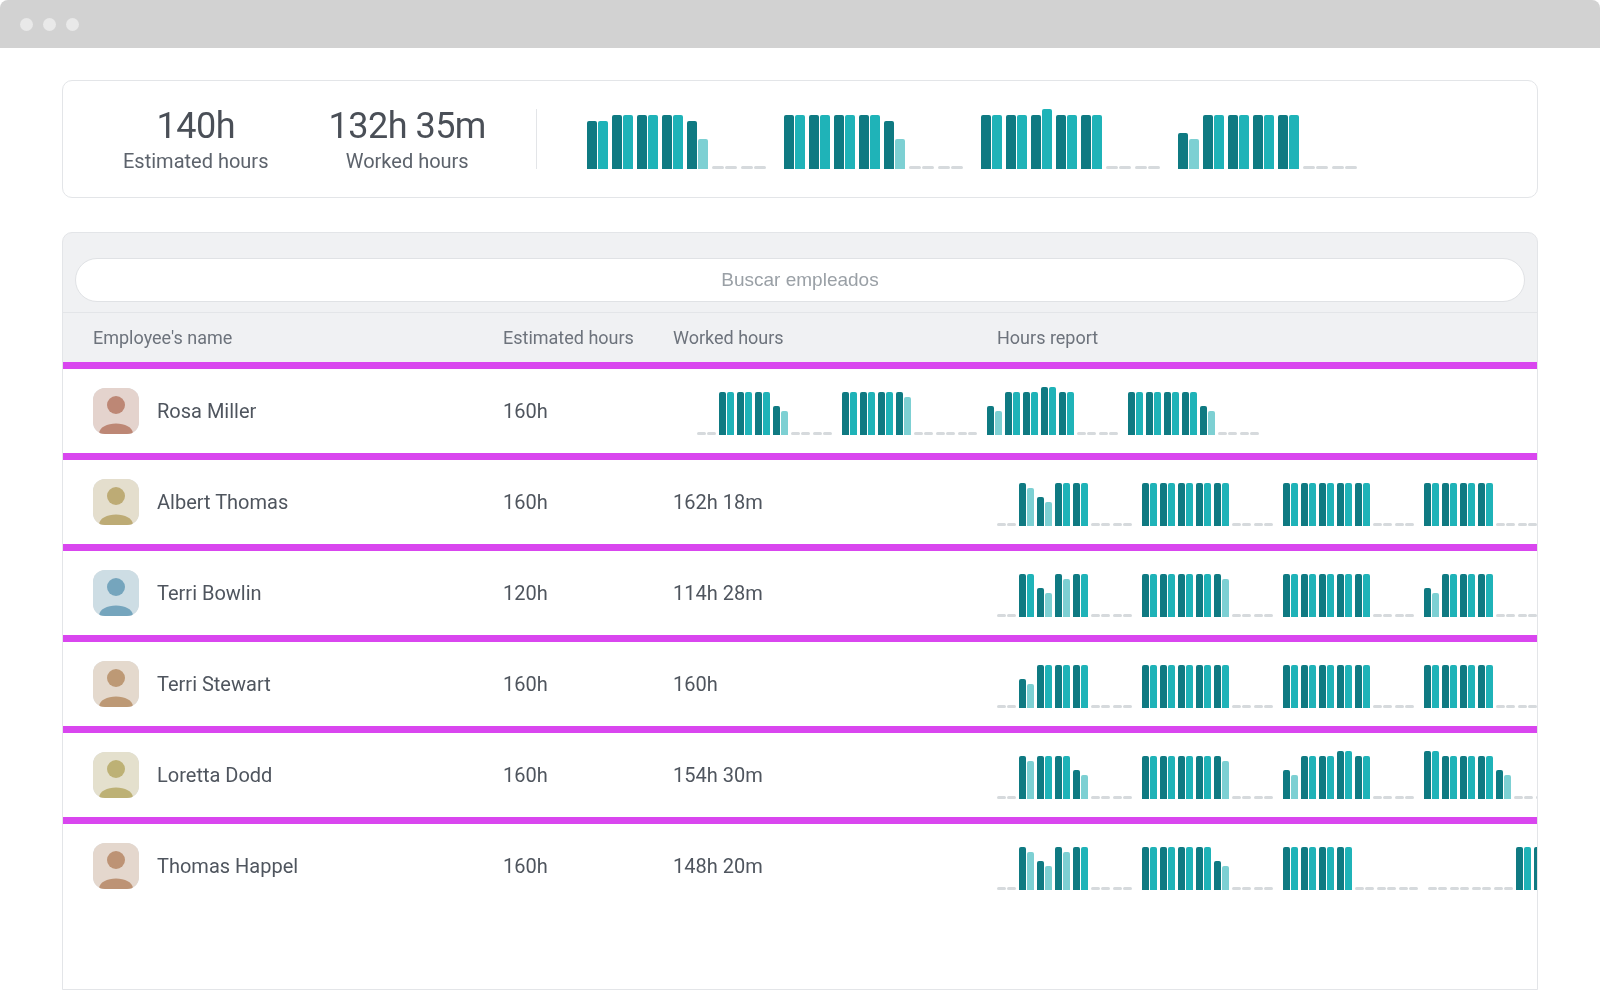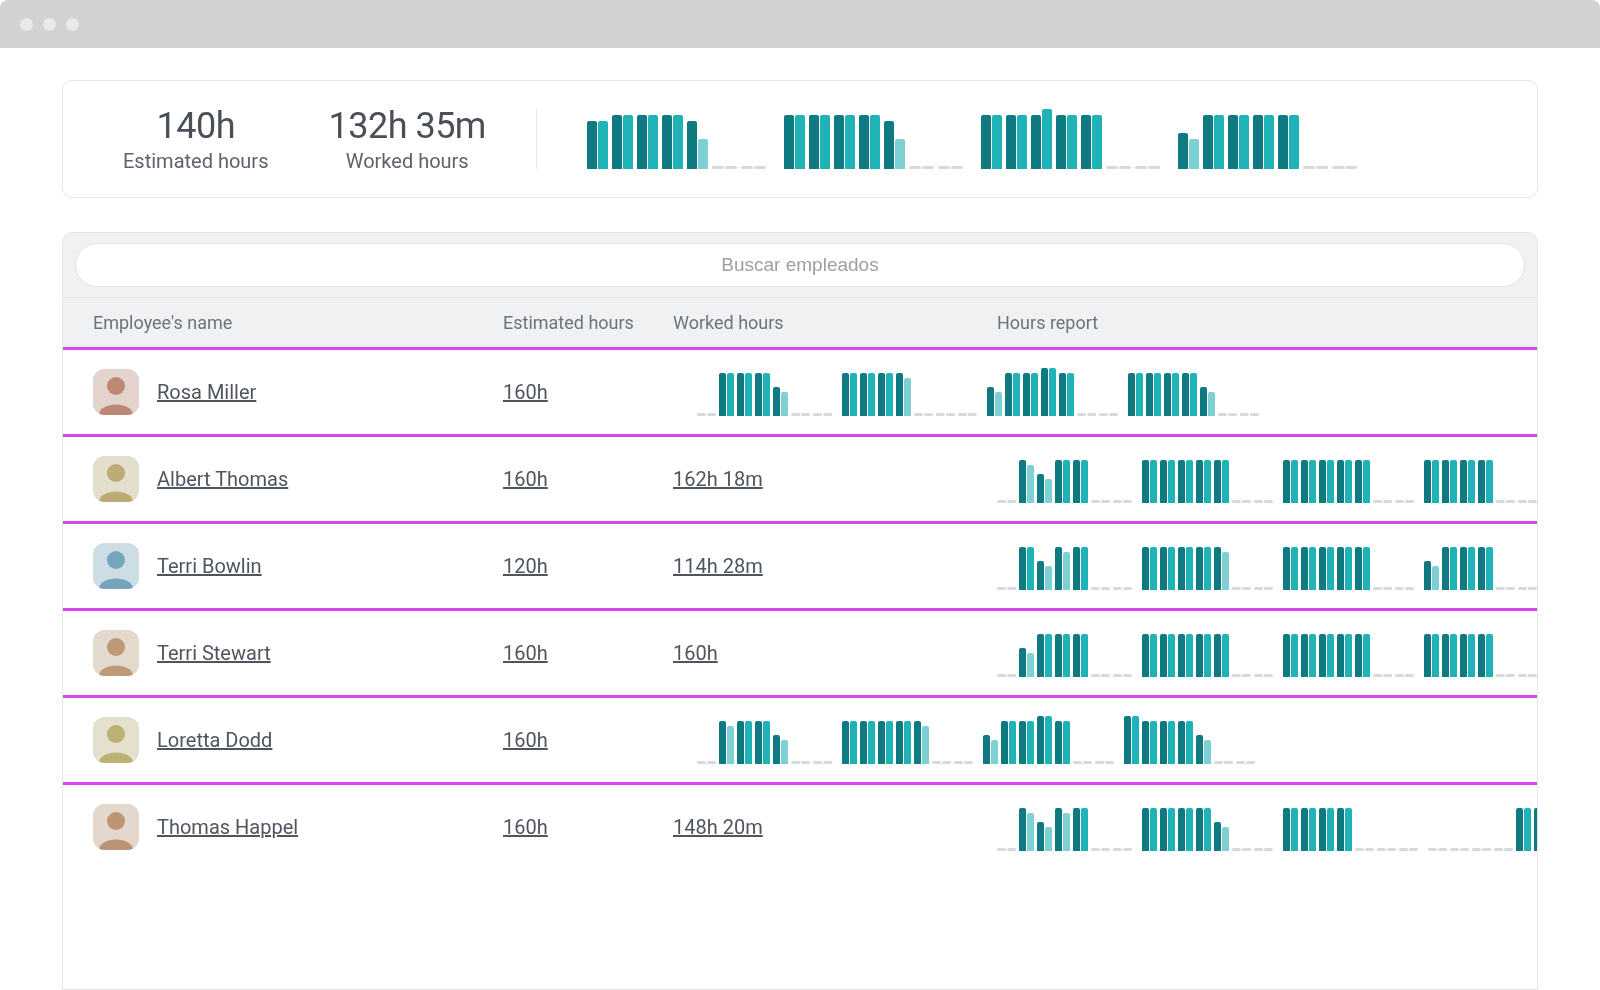--- a/index.html
+++ b/index.html
@@ -56,21 +56,21 @@
 
   .table-card {
     margin-top: 34px;
     border: 1px solid #e3e5e8;
     border-radius: 10px 10px 0 0;
     background: #f0f1f3;
     flex:1;
     display:flex; flex-direction:column;
     overflow:hidden;
   }
-  .search-wrap { padding: 10px 12px; }
+  .search-wrap { padding: 10px 12px; margin-top: 15px; }
   .search-input {
     width: 100%;
     border: 1px solid #e0e2e5;
     border-radius: 999px;
     background: #fff;
     font-size: 19px;
     text-align: center;
     padding: 10px 20px;
     color: #888;
   }
@@ -84,25 +84,24 @@
     border-top: 1px solid #e3e5e8;
   }
   .col-name   { flex: 0 0 410px; }
   .col-est    { flex: 0 0 170px; }
   .col-worked { flex: 0 0 300px; }
   .col-report { flex: 1; margin-left: 24px; }
   .table-body { background:#fff; flex:1; overflow:hidden; }
   .row {
     display:flex;
     align-items:center;
-    border-top: 3px solid #d946ef;
+    border-top: 7px solid #d946ef;
     padding: 18px 30px;
     font-size: 20px;
     color: #4f555e;
-    text-decoration: underline;
   }
   .avatar {
     width: 46px; height: 46px;
     border-radius: 12px;
     margin-right: 18px;
     background: #d8dbdf;
     display:flex; align-items:center; justify-content:center;
     overflow:hidden;
     flex-shrink:0;
   }
@@ -826,20 +825,21 @@
               <div class="avatar">
                 <svg viewBox="0 0 46 46">
                   <rect width="46" height="46" fill="hsl(50,30%,85%)"></rect>
                   <circle cx="23" cy="17" r="9" fill="hsl(50,35%,60%)"></circle>
                   <path d="M6 46 C6 32, 40 32, 40 46 Z" fill="hsl(50,35%,60%)"></path>
                 </svg>
               </div>
               <span>Loretta Dodd</span>
             </div>
             <div class="col-est">160h</div>
+            <div class="col-worked">154h 30m</div>
             <div class="col-report">
               <div class="barset small">
                 <div class="week">
                   <div class="pair off">
                     <div class="bar est" style="height: 3px;"></div>
                     <div class="bar wrk" style="height: 3px;"></div>
                   </div>
                   <div class="pair">
                     <div class="bar est" style="height: 43.2px;"></div>
                     <div class="bar wrk light" style="height: 38.4px;"></div>

